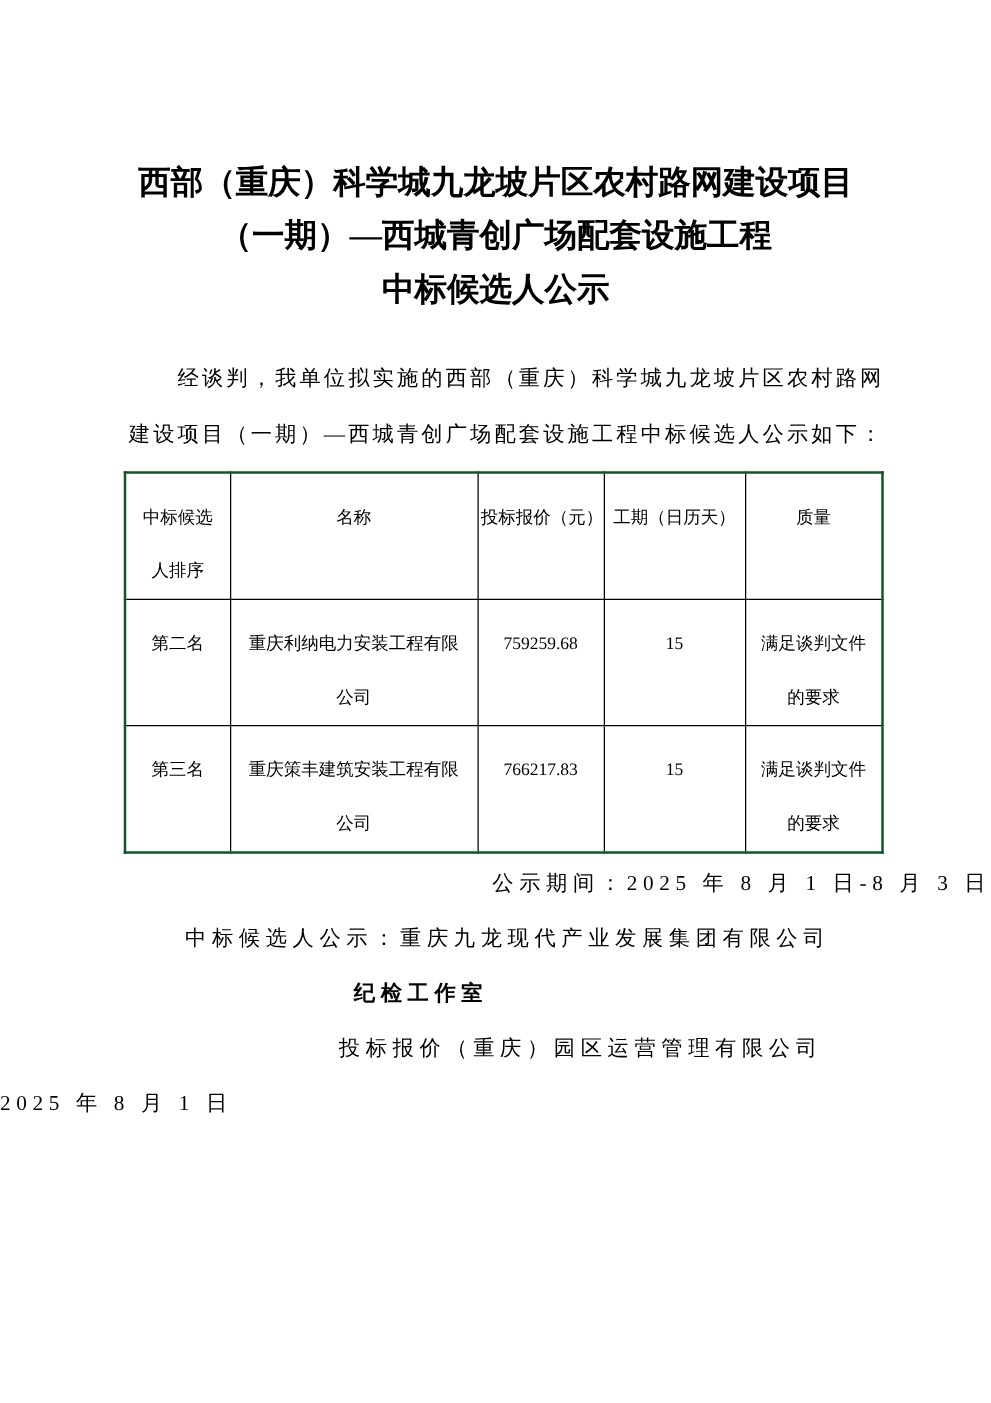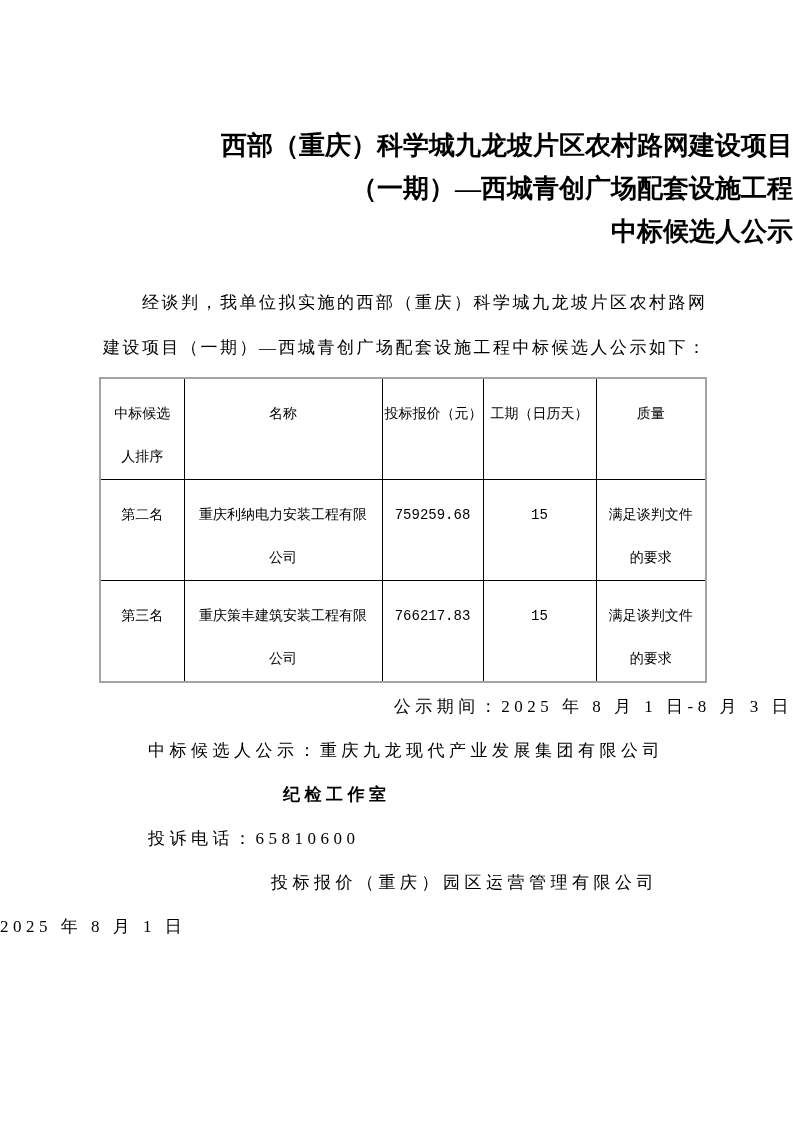--- a/index.html
+++ b/index.html
@@ -12,21 +12,21 @@
     width: 793px;
     height: 1122px;
     margin: 0 auto;
     background: #ffffff;
     color: #000000;
     font-family: "Liberation Serif", "DejaVu Serif", serif;
     overflow: hidden;
   }
   .doc-title {
     padding-top: 124px;
-    text-align: right;
+    text-align: center;
     font-size: 26px;
     font-weight: bold;
     line-height: 43px;
     white-space: pre-line;
   }
   .intro-para {
     margin: 27px 80px 0 103px;
     font-size: 17px;
     line-height: 45px;
     letter-spacing: 2.5px;
@@ -42,21 +42,21 @@
   table.bid-table td, table.bid-table th {
     border: 1px solid #000;
     vertical-align: top;
     text-align: center;
     font-weight: normal;
     padding: 14px 2px 0 2px;
     line-height: 43px;
     white-space: pre;
     overflow: hidden;
   }
-  table.bid-table { border: 2px solid #a3a3a3; font-family: Liberation Mono, monospace; }
+  table.bid-table { border: 2px solid #14532d; }
   tr.h-row   { height: 91px; }
   tr.d-row   { height: 91px; }
   col.c-rank  { width: 84px; }
   col.c-name  { width: 198px; }
   col.c-price { width: 101px; }
   col.c-days  { width: 113px; }
   col.c-qual  { width: 110px; }
   .footer-block {
     margin-top: 2px;
     font-size: 17px;
@@ -117,18 +117,17 @@
         <td>满足谈判文件
 的要求</td>
       </tr>
     </tbody>
   </table>
 
   <div class="footer-block">
     <div class="f-line-1">公示期间：2025 年 8 月 1 日-8 月 3 日</div>
     <div class="f-line-2">中标候选人公示：重庆九龙现代产业发展集团有限公司</div>
     <div class="f-line-3">纪检工作室</div>
-    <div class="f-line-4">投诉电话：65810600</div>
     <div class="f-line-5">投标报价（重庆）园区运营管理有限公司</div>
     <div class="f-line-6">2025 年 8 月 1 日</div>
   </div>
 
 </div>
 
 </body></html>

